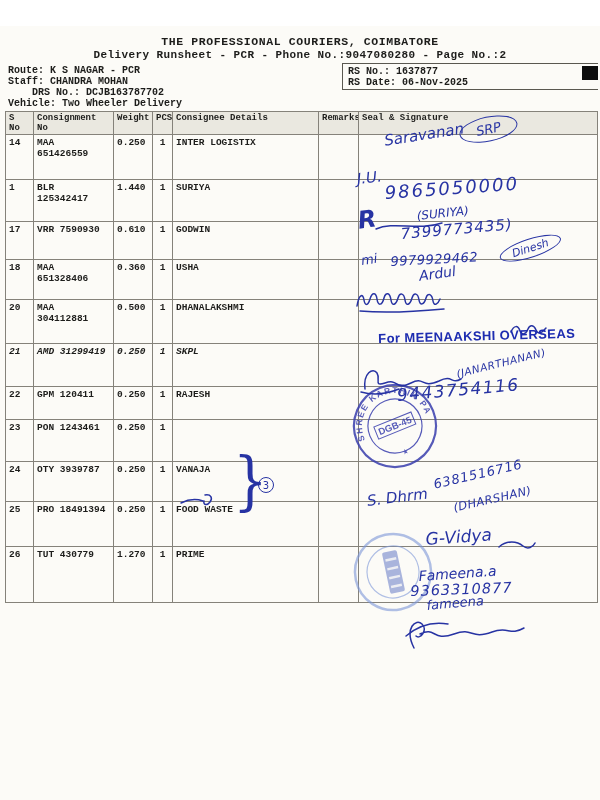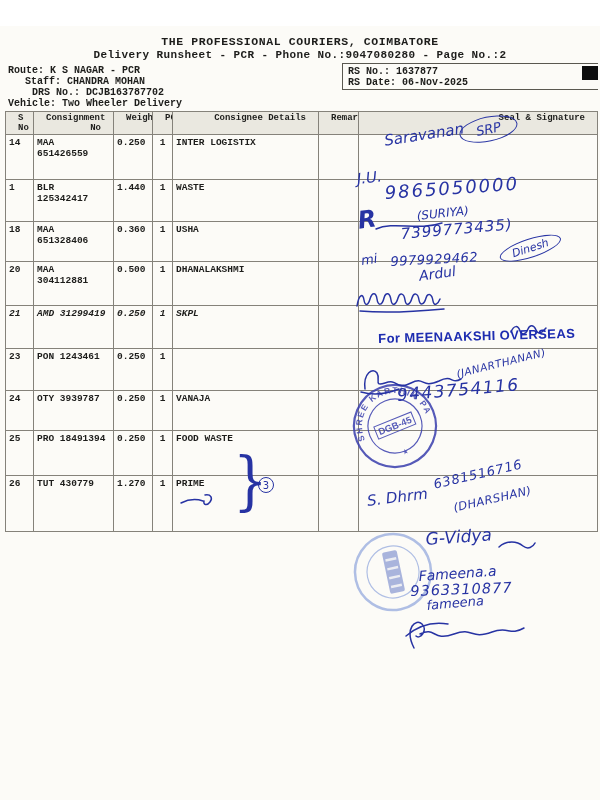--- a/index.html
+++ b/index.html
@@ -13,21 +13,21 @@
   .doc-title   { position:absolute; top:9px;  left:0; width:100%; text-align:center; font-weight:bold; font-size:11.5px; letter-spacing:.6px; }
   .doc-subtitle{ position:absolute; top:23px; left:0; width:100%; text-align:center; font-weight:bold; font-size:11px;   letter-spacing:.4px; }
   .meta { position:absolute; font-weight:bold; font-size:10px; white-space:nowrap; }
   .rs-box { position:absolute; left:342px; top:37px; width:256px; height:27px;
             border-top:1px solid #5a5850; border-bottom:1px solid #5a5850; border-left:1px solid #5a5850; }
   .scan-mark { position:absolute; left:582px; top:40px; width:16px; height:14px; background:#0d0d0d; }
 
   table.runsheet { position:absolute; left:5px; top:85px; width:592px;
     border-collapse:collapse; table-layout:fixed; font-size:9.5px; font-weight:bold; z-index:1; }
   .runsheet th, .runsheet td { border:1px solid #85827a; vertical-align:top; padding:2px 3px; overflow:hidden; }
-  .runsheet th { background:#eae8e0; font-size:9px; text-align:right; padding:1px 12px; height:12px; }
+  .runsheet th { background:#eae8e0; font-size:9px; text-align:left; padding:1px 3px; height:12px; }
   .c-wt  { padding-left:6px; }
   .c-pcs { text-align:center; }
 
   .hw { position:absolute; font-family:"DejaVu Sans", sans-serif; font-style:italic;
         color:#2733a3; white-space:nowrap; transform-origin:left top; z-index:5; }
   .oval { border:1.6px solid #2733a3; border-radius:50%; }
   .circle-num { border:1.5px solid #2733a3; border-radius:50%; width:16px; height:16px;
         display:flex; align-items:center; justify-content:center; font-size:10px; font-style:normal; }
   .brace { font-style:normal; font-family:"DejaVu Serif", serif; font-weight:normal; }
   .sig-svg { position:absolute; z-index:4; }
@@ -36,21 +36,21 @@
 </style>
 </head>
 <body>
 
 <div class="page">
 
   <div class="doc-title">THE PROFESSIONAL COURIERS, COIMBATORE</div>
   <div class="doc-subtitle">Delivery Runsheet - PCR - Phone No.:9047080280 - Page No.:2</div>
 
   <div class="meta" style="left:8px;   top:39px;">Route: K S NAGAR - PCR</div>
-  <div class="meta" style="left:25px;   top:50px;">Staff: CHANDRA MOHAN</div>
+  <div class="meta" style="left:8px;   top:50px;">Staff: CHANDRA MOHAN</div>
   <div class="meta" style="left:8px;   top:61px;padding-left:24px;">DRS No.: DCJB163787702</div>
   <div class="meta" style="left:8px;   top:72px;">Vehicle: Two Wheeler Delivery</div>
 
   <div class="rs-box"></div>
   <div class="meta" style="left:348px; top:40px;">RS No.: 1637877</div>
   <div class="meta" style="left:348px; top:51px;">RS Date: 06-Nov-2025</div>
   <div class="scan-mark"></div>
 
   <table class="runsheet">
     <colgroup>
@@ -81,21 +81,30 @@
       <td class="c-pcs">1</td>
       <td>INTER LOGISTIX</td>
       <td></td>
       <td></td>
     </tr>
         <tr style="height: 42px;">
       <td>1</td>
       <td>BLR 125342417</td>
       <td class="c-wt">1.440</td>
       <td class="c-pcs">1</td>
-      <td>WASTE</td>
+      <td>SURIYA</td>
+      <td></td>
+      <td></td>
+    </tr>
+        <tr style="height: 38px;">
+      <td>17</td>
+      <td>VRR 7590930</td>
+      <td class="c-wt">0.610</td>
+      <td class="c-pcs">1</td>
+      <td>GODWIN</td>
       <td></td>
       <td></td>
     </tr>
         <tr style="height: 40px;">
       <td>18</td>
       <td>MAA 651328406</td>
       <td class="c-wt">0.360</td>
       <td class="c-pcs">1</td>
       <td>USHA</td>
       <td></td>
@@ -109,20 +118,29 @@
       <td>DHANALAKSHMI</td>
       <td></td>
       <td></td>
     </tr>
         <tr style="height: 43px; font-style: italic;">
       <td>21</td>
       <td>AMD 31299419</td>
       <td class="c-wt">0.250</td>
       <td class="c-pcs">1</td>
       <td>SKPL</td>
+      <td></td>
+      <td></td>
+    </tr>
+        <tr style="height: 33px;">
+      <td>22</td>
+      <td>GPM 120411</td>
+      <td class="c-wt">0.250</td>
+      <td class="c-pcs">1</td>
+      <td>RAJESH</td>
       <td></td>
       <td></td>
     </tr>
         <tr style="height: 42px;">
       <td>23</td>
       <td>PON 1243461</td>
       <td class="c-wt">0.250</td>
       <td class="c-pcs">1</td>
       <td></td>
       <td></td>

